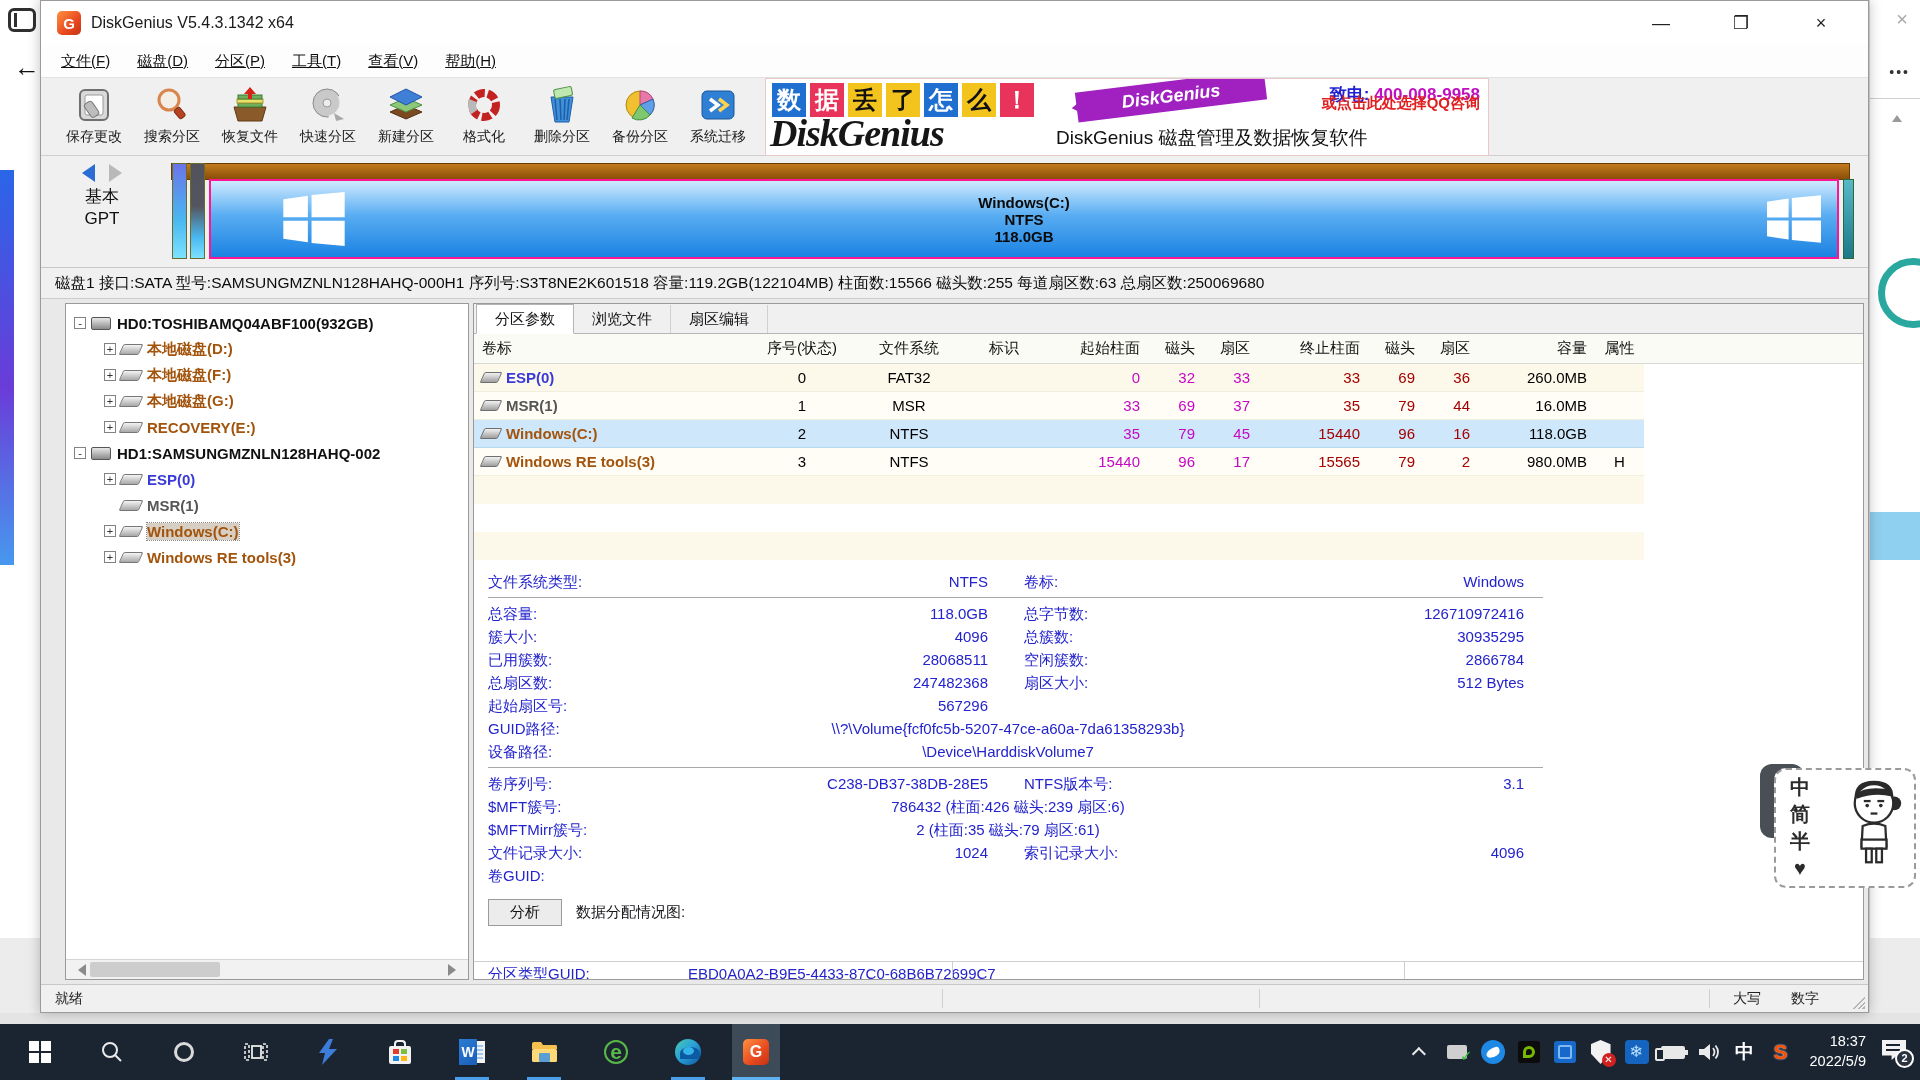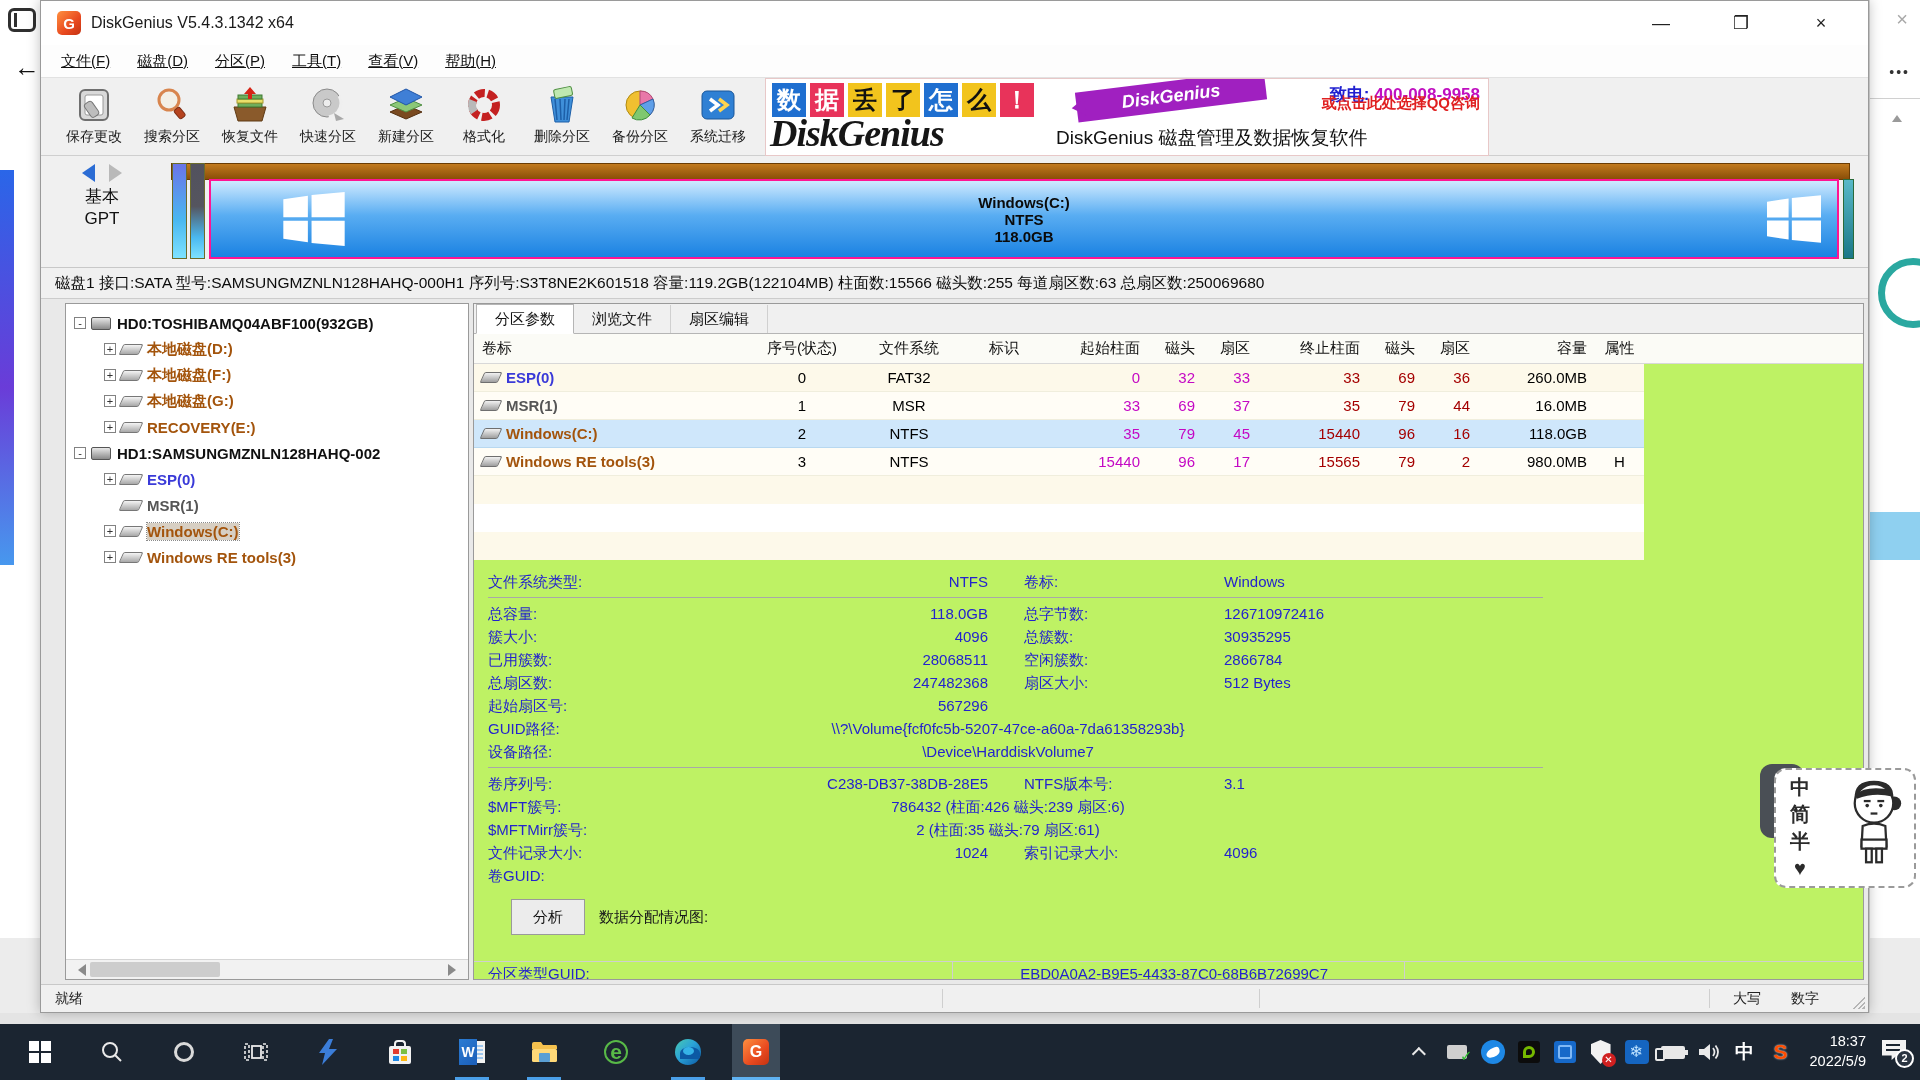--- a/index.html
+++ b/index.html
@@ -94,21 +94,21 @@
   .t-brown .tlbl { color:#a3540c; }
   .t-blue .tlbl { color:#3a3ad8; }
   .t-gray .tlbl { color:#565656; }
   .tsel .tlbl { background:#d7cfc3; outline:1px dotted #8a8a8a; }
   .hscroll { position:absolute; left:0; right:0; bottom:0; height:20px; background:#f2f2f2; border-top:1px solid #d5d5d5; }
   .hs-arrow { position:absolute; top:4px; width:0; height:0; border:6px solid transparent; }
   .hs-l { left:6px; border-right:8px solid #8a8a8a; }
   .hs-r { right:6px; border-left:8px solid #8a8a8a; }
   .hs-thumb { position:absolute; left:24px; top:2px; width:130px; height:15px; background:#cdcdcd; border-radius:2px; }
 
-  .rightpanel { position:absolute; left:432px; top:4px; right:4px; bottom:4px; background:#bef264; border:1px solid #9a9a9a; overflow:hidden; }
+  .rightpanel { position:absolute; left:432px; top:4px; right:4px; bottom:4px; background:#ffffff; border:1px solid #9a9a9a; overflow:hidden; }
   .tabstrip { height:30px; background:#f0f0f0; border-bottom:1px solid #b5b5b5; display:flex; align-items:flex-end; padding-left:2px; }
   .tab { height:28px; padding:0 18px; font-size:15px; color:#111; display:flex; align-items:center; border-right:1px solid #d0d0d0; cursor:default; }
   .tab.active { background:#fff; border:1px solid #b5b5b5; border-bottom:1px solid #fff; margin-bottom:-1px; height:30px; }
 
   .thead { display:flex; height:30px; border-bottom:1px solid #d8d8d8; background:#fbfbf6; font-size:15px; color:#111; align-items:center; }
   .thead .hc { flex:none; padding:0 8px; white-space:nowrap; overflow:hidden; }
   .trow { display:flex; height:28px; align-items:center; font-size:15px; border-bottom:1px solid #f0eedd; background:#fdf9ea; width:1170px; }
   .trow.alt { background:#fffdf6; }
   .trow.sel { background:#cfe7fb; border-bottom:1px solid #b8d8f0; }
   .tc { flex:none; padding:0 8px; white-space:nowrap; overflow:hidden; }
@@ -121,29 +121,29 @@
   .colw7 { width:55px; text-align:right; } .colw8 { width:110px; text-align:right; } .colw9 { width:55px; text-align:right; }
   .colw10 { width:55px; text-align:right; } .colw11 { width:117px; text-align:right; } .colw12 { width:49px; text-align:center; }
   .trow .c-start { color:#c408c4; } .trow .c-end { color:#a40000; }
   .stripe { height:28px; width:1170px; }
   .stripe.cream { background:#fdf9ea; } .stripe.white { background:#fff; }
 
   
   .details { padding:10px 0 0 14px; }
   .drow { display:flex; height:23px; line-height:23px; font-size:15px; color:#2323cd; white-space:nowrap; }
   .dl1 { width:200px; flex:none; } .dv1 { width:300px; flex:none; text-align:right; }
-  .dl2 { width:200px; flex:none; margin-left:36px; } .dv2 { width:300px; flex:none; }
+  .dl2 { width:200px; flex:none; margin-left:36px; } .dv2 { width:300px; flex:none; text-align:right; }
   .drow.wide .dv1 { width:640px; text-align:center; }
   .dsep { border-top:1px solid #a8a8a8; margin:4px 0 4px 0; width:1055px; }
   .analyze { display:flex; align-items:center; gap:14px; margin:12px 0 0 14px; }
-  .analyze .abtn { width:74px; height:36px; background:#ececec; border:1px solid #9a9a9a; font-size:15px; color:#111;margin-left:23px; }
+  .analyze .abtn { width:74px; height:27px; background:#ececec; border:1px solid #9a9a9a; font-size:15px; color:#111; }
   .analyze .alab { font-size:15px; color:#16161a; }
   .partialwrap { position:absolute; left:0; right:0; bottom:0; height:18px; overflow:hidden; border-top:1px solid #cfcfcf; }
   .partialrow { display:flex; font-size:15px; color:#2323cd; line-height:24px; padding-left:14px; }
-  .partialrow .pl { width:200px; } .partialrow .pv { width:640px; text-align:right; }
+  .partialrow .pl { width:200px; } .partialrow .pv { width:640px; text-align:left; }
   .ptick { position:absolute; top:0; width:1px; height:18px; background:#cfcfcf; }
 
   
   .statusbar { position:absolute; left:0; bottom:0; right:0; height:28px; background:#f0f0f0; border-top:1px solid #c8c8c8; font-size:14px; color:#222; }
   .st-ready { position:absolute; left:14px; top:5px; }
   .st-sep { position:absolute; top:4px; width:1px; height:19px; background:#cfcfcf; }
   .st-caps { position:absolute; left:1692px; top:5px; } .st-num { position:absolute; left:1750px; top:5px; }
   .st-grip { position:absolute; right:3px; bottom:3px; width:14px; height:14px; background:
      linear-gradient(135deg,transparent 55%,#b5b5b5 55%,#b5b5b5 62%,transparent 62%,transparent 72%,#b5b5b5 72%,#b5b5b5 79%,transparent 79%,transparent 89%,#b5b5b5 89%); }
 

